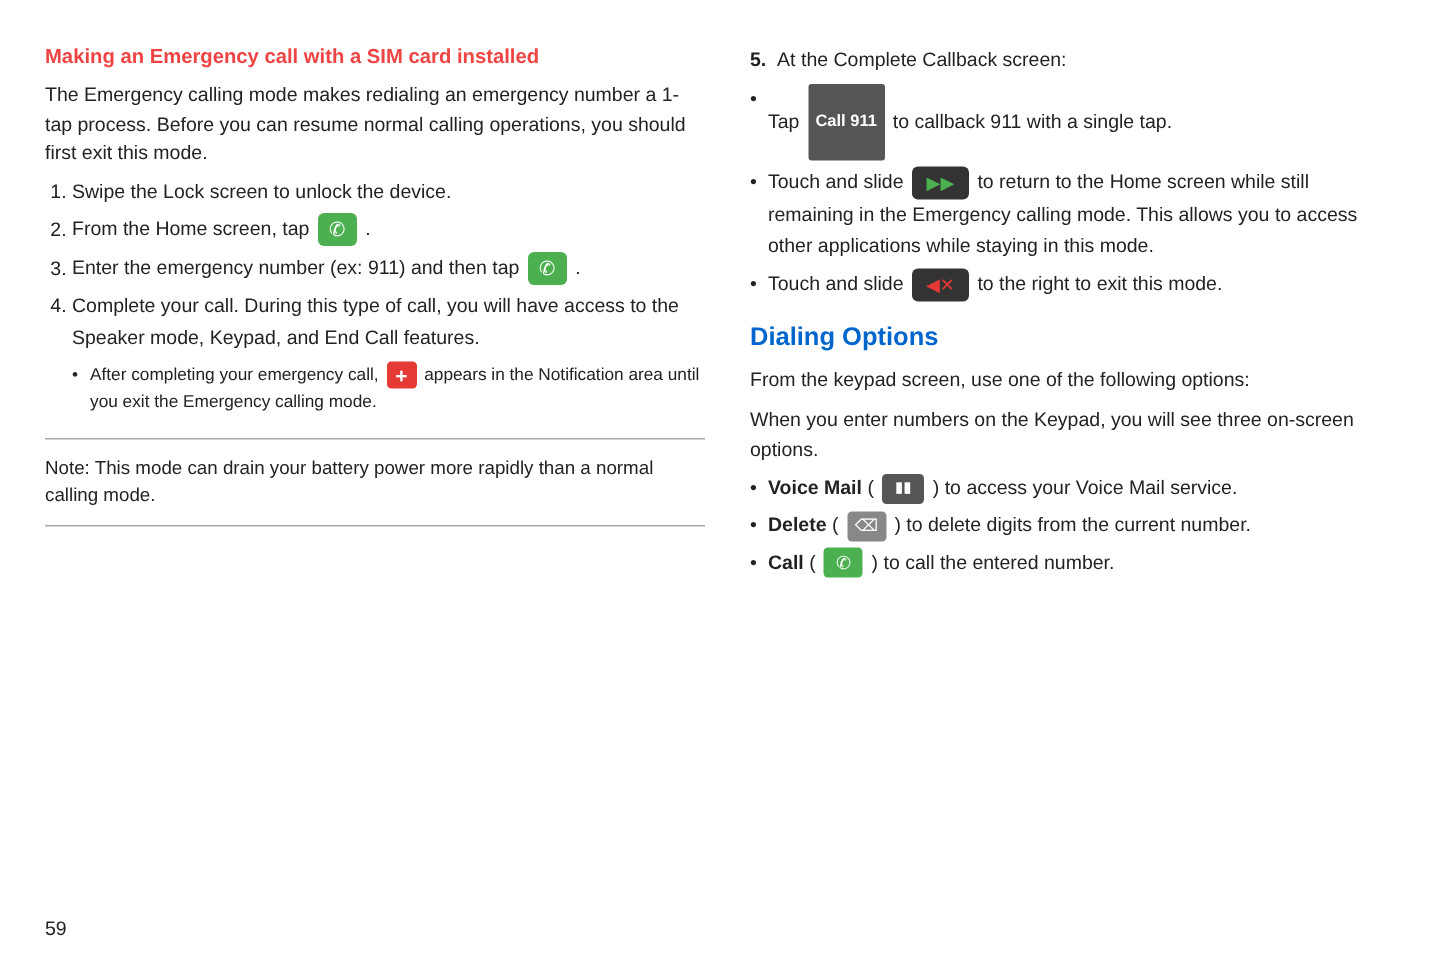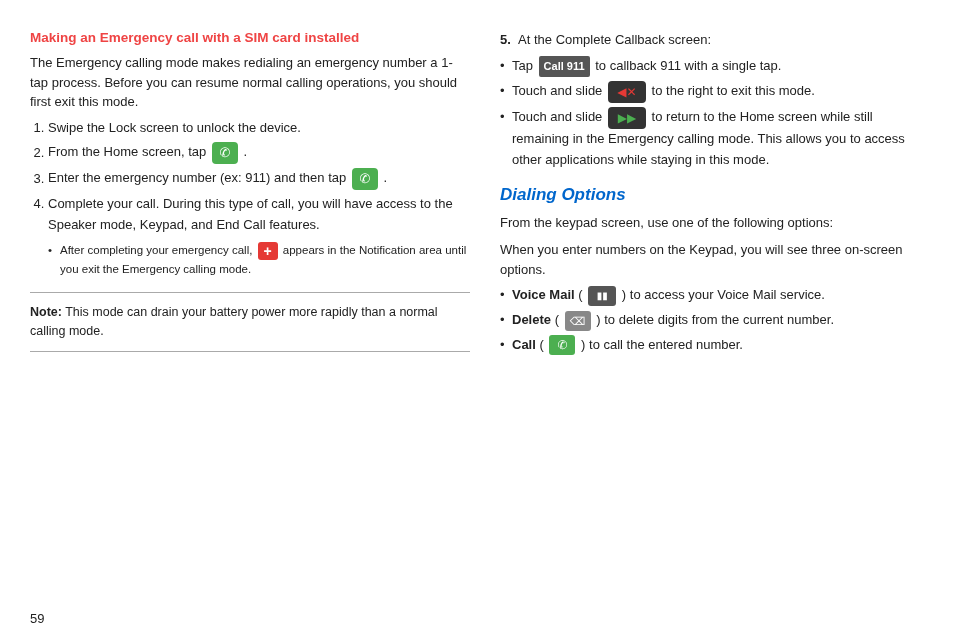--- a/index.html
+++ b/index.html
@@ -31,21 +31,20 @@
       color: #ef4444;
       font-weight: bold;
       font-size: 13.5px;
       margin-bottom: 8px;
     }
     .section-heading {
       color: #0066cc;
       font-weight: bold;
       font-size: 17px;
       margin-bottom: 8px;
-      font-style: italic;
     }
     p {
       line-height: 1.5;
       margin-bottom: 6px;
     }
     ol {
       margin-left: 18px;
       margin-bottom: 8px;
     }
     ol li {
@@ -70,35 +69,35 @@
     }
     .note-box {
       border-top: 1px solid #aaa;
       border-bottom: 1px solid #aaa;
       padding: 10px 0;
       margin-top: 14px;
       font-size: 12.5px;
       line-height: 1.5;
     }
     .note-bold {
-      font-weight: bold;
+      font-weight: normal;
     }
     .page-number {
       padding: 6px 40px 10px 30px;
       font-size: 13px;
     }
 
     
     .icon-call911 {
       display: inline-block;
       background: #555;
       color: #fff;
       font-size: 11px;
       font-weight: bold;
-      padding: 2px 5px;
+      padding: 17px 5px;
       border-radius: 2px;
       vertical-align: middle;
       margin: 0 2px;
     }
     .icon-phone-green {
       display: inline-block;
       background: #4caf50;
       border-radius: 4px;
       width: 26px;
       height: 22px;
@@ -256,29 +255,29 @@
 
       <li>
         <span>Tap</span>
         <span class="icon-call911">Call 911</span>
         <span>to callback 911 with a single tap.</span>
       </li>
 
       <li>
         <span>Touch and slide</span>
         
+        <span class="icon-slide-right" style="background:#333; color:#4caf50;">▶▶</span>
+        <span>to return to the Home screen while still remaining in the Emergency calling mode. This allows you to access other applications while staying in this mode.</span>
+      </li>
+
+      <li>
+        <span>Touch and slide</span>
+        
         <span class="icon-slide-right-red" style="background:#333; color:#e53935;">◀✕</span>
         <span>to the right to exit this mode.</span>
-      </li>
-
-      <li>
-        <span>Touch and slide</span>
-        
-        <span class="icon-slide-right" style="background:#333; color:#4caf50;">▶▶</span>
-        <span>to return to the Home screen while still remaining in the Emergency calling mode. This allows you to access other applications while staying in this mode.</span>
       </li>
     </ul>
 
     <div class="section-heading">Dialing Options</div>
     <p style="margin-bottom:8px;">From the keypad screen, use one of the following options:</p>
     <p>When you enter numbers on the Keypad, you will see three on-screen options.</p>
 
     <ul>
 
       <li>

